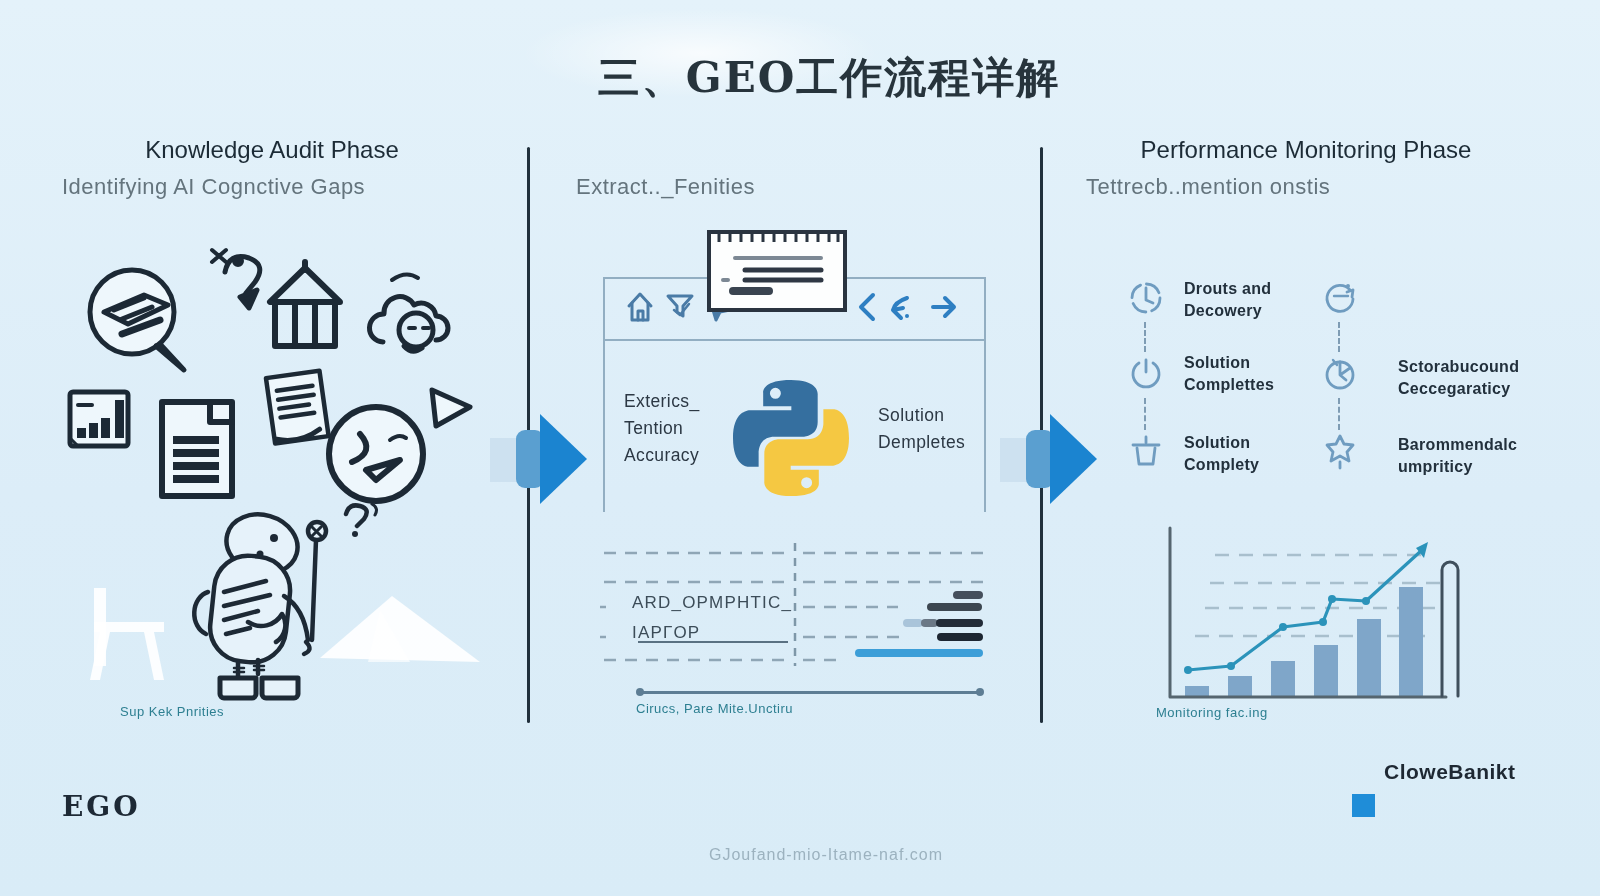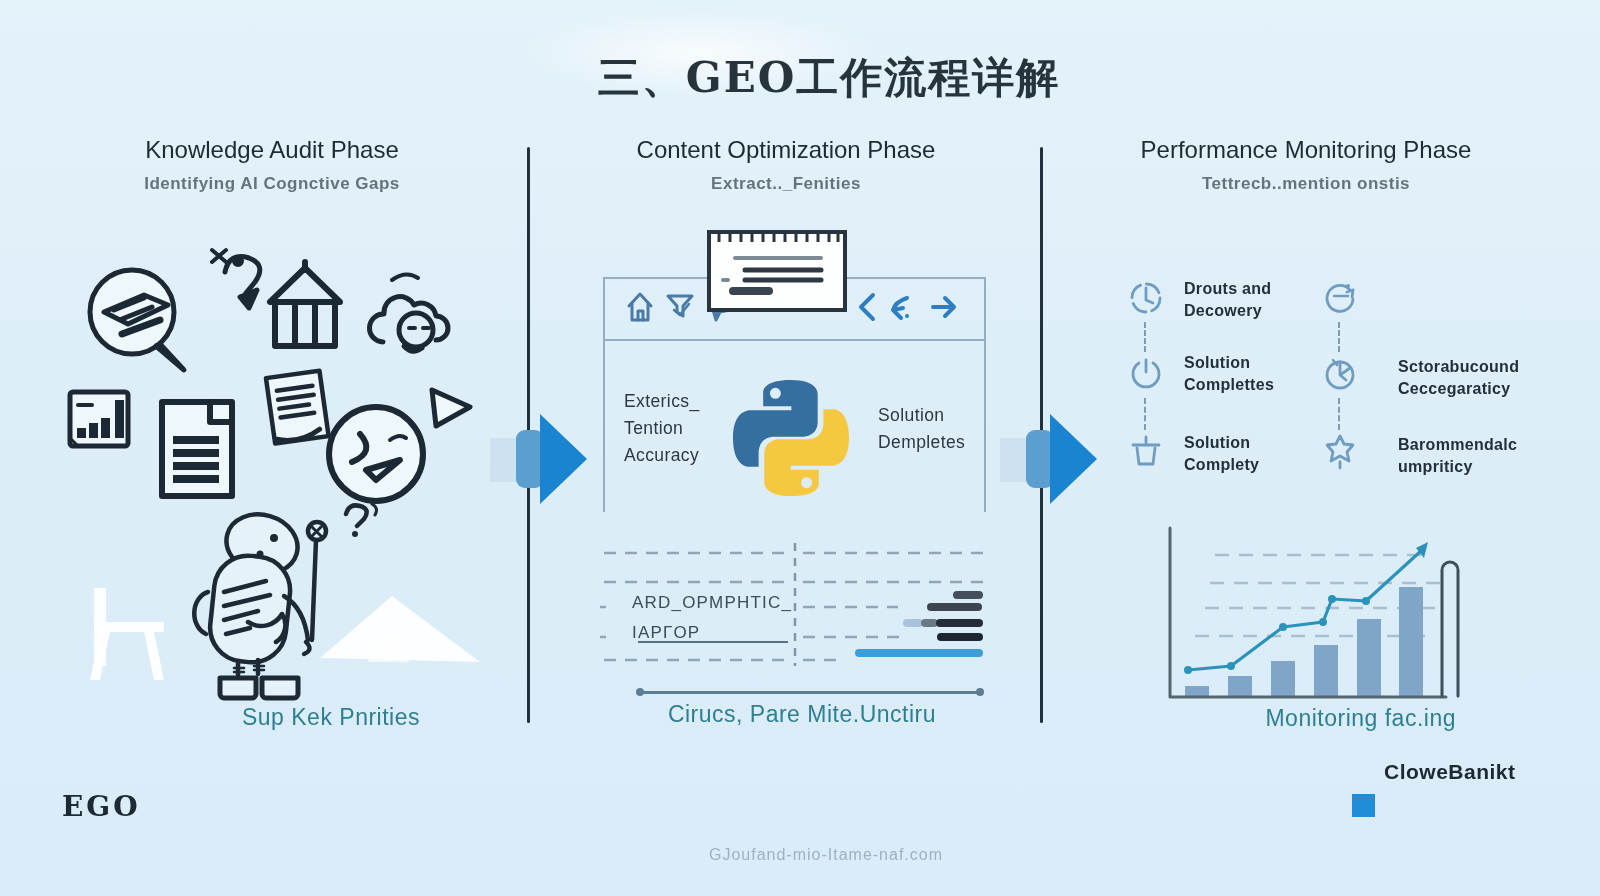--- a/index.html
+++ b/index.html
@@ -4,23 +4,23 @@
 <style>
   html,body{margin:0;padding:0;}
   body{font-family:"Liberation Sans",sans-serif;}
   #canvas{position:relative;width:1600px;height:896px;overflow:hidden;
     background:linear-gradient(180deg,#e4f2fa 0%,#dcedf8 55%,#d9ecf7 100%);color:#1d2935;}
   .abs{position:absolute;}
   .blob{background:radial-gradient(ellipse at center,rgba(255,255,255,.75) 0%,rgba(255,255,255,0) 70%);}
   .title{width:100%;text-align:center;font-family:"DejaVu Serif","Liberation Serif",serif;
     font-size:42px;font-weight:600;color:#27343c;letter-spacing:2px;}
   .col-header{font-size:24px;font-weight:normal;color:#1c2b36;text-align:center;}
-  .col-sub{font-size:17px;color:#64747d;text-align:center;letter-spacing:.5px;font-weight:bold;}
+  .col-sub{font-size:22px;color:#64747d;text-align:left;letter-spacing:.5px;}
   .divider{width:3px;background:#20303c;border-radius:2px;}
-  .caption{font-size:23px;color:#2d7f91;text-align:right;letter-spacing:.5px;}
+  .caption{font-size:13px;color:#2d7f91;text-align:left;letter-spacing:.5px;}
   .multiline{white-space:pre-line;}
   
   .arrow-tail-light{background:#c9ddee;opacity:.8;}
   .arrow-tail-mid{background:#5a9fd0;border-radius:9px;}
   .arrow-head{width:0;height:0;border-top:45px solid transparent;border-bottom:45px solid transparent;
     border-left:47px solid #1b84d0;}
   
   .bwindow{border:2px solid #92aec2;border-bottom:none;}
   .btoolbar{position:absolute;left:0;top:0;width:100%;height:62px;border-bottom:2px solid #92aec2;box-sizing:border-box;}
   .win-label{font-size:17.5px;color:#2c3844;line-height:1.55;letter-spacing:.4px;}
@@ -43,21 +43,20 @@
 
 <div id="canvas">
 
   <div class="abs blob" style="left:520px;top:8px;width:360px;height:90px;"></div>
 
   <div class="abs title" style="left:0;top:50px;margin-left:29px;">三、GEO工作流程详解</div>
 
   <div class="abs col-header" style="left:62px;top:136px;width:420px;">Knowledge Audit Phase</div>
   <div class="abs col-sub" style="left:62px;top:174px;width:420px;">Identifying AI Cognctive Gaps</div>
 
-  <div class="abs col-header" style="left:576px;top:136px;width:420px;">Content Optimization Phase</div>
   <div class="abs col-sub" style="left:576px;top:174px;width:420px;">Extract.._Fenities</div>
 
   <div class="abs col-header" style="left:1086px;top:136px;width:440px;">Performance Monitoring Phase</div>
   <div class="abs col-sub" style="left:1086px;top:174px;width:440px;">Tettrecb..mention onstis</div>
 
   <div class="abs divider" style="left:527px;top:147px;height:576px;"></div>
   <div class="abs divider" style="left:1040px;top:147px;height:576px;"></div>
 
   <svg class="abs" style="left:80px;top:580px;" width="400" height="110" viewBox="0 0 400 110">
     <g fill="rgba(255,255,255,0.9)">

